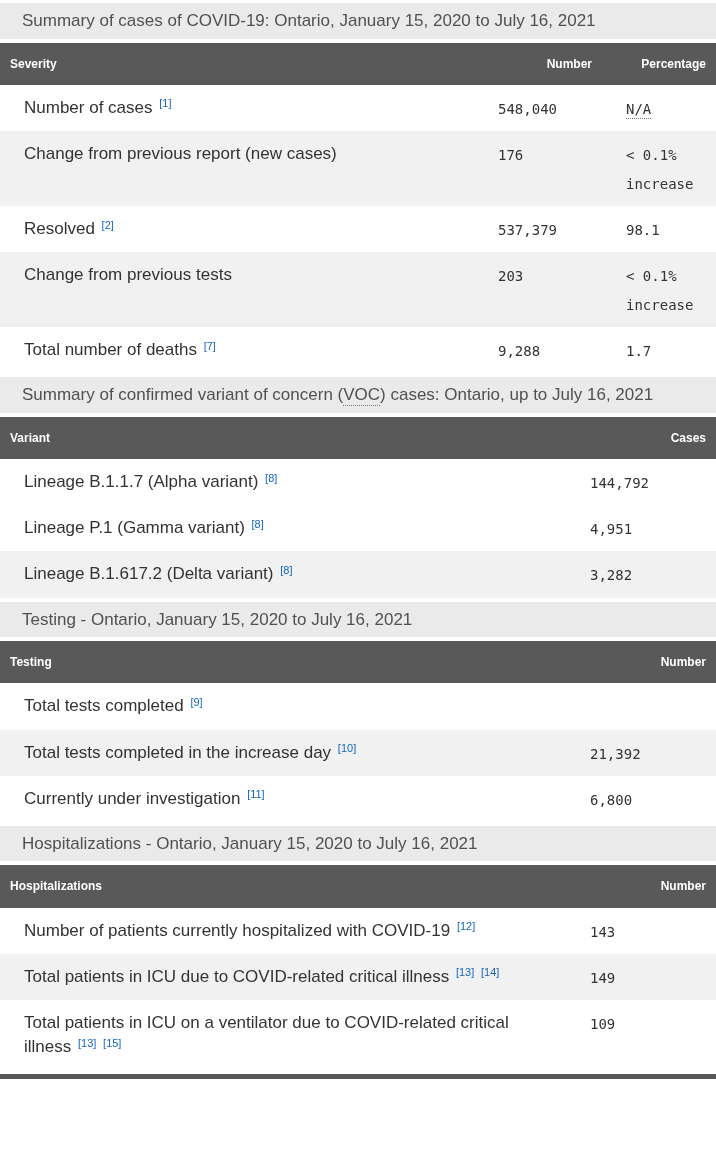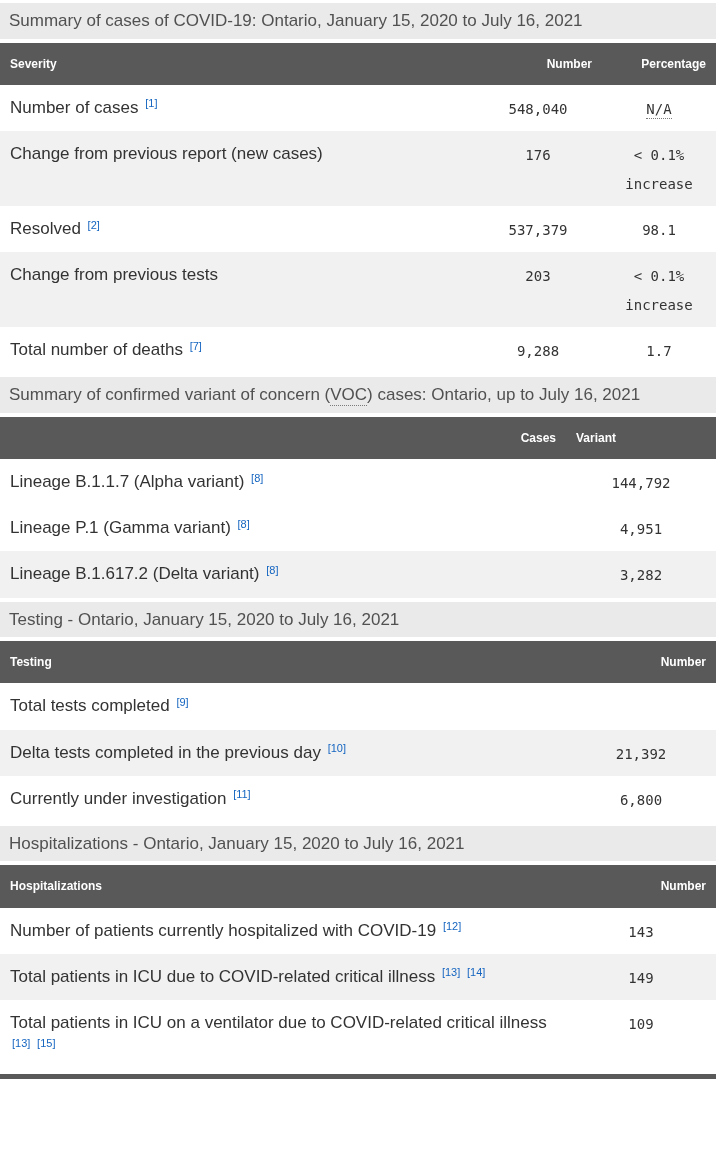--- a/index.html
+++ b/index.html
@@ -8,21 +8,21 @@
     width: 716px;
     background: #ffffff;
     color: var(--text, #333333);
     font-family: "Liberation Sans", "DejaVu Sans", sans-serif;
   }
   .caption {
     background: var(--caption-bg, #eaeaea);
     color: var(--caption-text, #515151);
     font-size: 17px;
     line-height: 1.5;
-    padding: 5px 9px;
+    padding: 5px 22px;
     margin: 3px 0 4px 0;
   }
   .abbr {
     border-bottom: 1px dotted #7a7a7a;
     padding-bottom: 1px;
   }
   .table { width: 100%; margin-bottom: 4px; }
   .row { display: grid; align-items: start; }
   .cols-3 { grid-template-columns: 1fr 128px 114px; }
   .cols-2 { grid-template-columns: 1fr 150px; }
@@ -31,24 +31,24 @@
     color: var(--header-text, #ffffff);
   }
   .hcell {
     font-weight: 700;
     font-size: 12px;
     padding: 14px 10px;
     line-height: 1.2;
   }
   .right { text-align: right; }
   .row.alt { background: var(--zebra, #f1f1f1); }
-  .cell { padding: 11px 10px; }
+  .cell { padding: 11px 24px; }
   .label-cell { font-size: 17px; line-height: 1.42; }
   .value-cell {
-    text-align: center;
+    text-align: left;
     font-family: "DejaVu Sans Mono", "Liberation Mono", monospace;
     font-size: 14px;
     line-height: 1.5;
     padding-top: 14px;
   }
   .value-cell .note { display: block; margin-top: 8px; }
   sup { font-size: 11px; line-height: 0; vertical-align: baseline; position: relative; top: -0.5em; margin-left: 2px; }
   sup a { color: var(--link, #1565c0); text-decoration: none; }
   .cutoff { height: 5px; background: var(--header-bg, #595959); margin-top: 4px; }
 </style>
@@ -85,22 +85,22 @@
       </div>
       <div class="row cols-3">
         <div class="cell label-cell"><span>Total number of deaths</span> <sup><a href="#">[7]</a></sup></div>
         <div class="cell value-cell"><span>9,288</span></div>
         <div class="cell value-cell"><span>1.7</span></div>
       </div>
     </div>
     <div class="caption"><span>Summary of confirmed variant of concern (</span><span class="abbr">VOC</span><span>) cases: Ontario, up to July 16, 2021</span></div>
     <div class="table">
       <div class="row thead cols-2">
+        <div class="hcell">Variant</div>
         <div class="hcell right">Cases</div>
-        <div class="hcell">Variant</div>
       </div>
       <div class="row cols-2">
         <div class="cell label-cell"><span>Lineage B.1.1.7 (Alpha variant)</span> <sup><a href="#">[8]</a></sup></div>
         <div class="cell value-cell"><span>144,792</span></div>
       </div>
       <div class="row cols-2">
         <div class="cell label-cell"><span>Lineage P.1 (Gamma variant)</span> <sup><a href="#">[8]</a></sup></div>
         <div class="cell value-cell"><span>4,951</span></div>
       </div>
       <div class="row cols-2 alt">
@@ -111,21 +111,21 @@
     <div class="caption"><span>Testing - Ontario, January 15, 2020 to July 16, 2021</span></div>
     <div class="table">
       <div class="row thead cols-2">
         <div class="hcell">Testing</div>
         <div class="hcell right">Number</div>
       </div>
       <div class="row cols-2">
         <div class="cell label-cell"><span>Total tests completed</span> <sup><a href="#">[9]</a></sup></div>
       </div>
       <div class="row cols-2 alt">
-        <div class="cell label-cell"><span>Delta tests completed in the previous day</span> <sup><a href="#">[10]</a></sup></div>
+        <div class="cell label-cell"><span>Total tests completed in the increase day</span> <sup><a href="#">[10]</a></sup></div>
         <div class="cell value-cell"><span>21,392</span></div>
       </div>
       <div class="row cols-2">
         <div class="cell label-cell"><span>Currently under investigation</span> <sup><a href="#">[11]</a></sup></div>
         <div class="cell value-cell"><span>6,800</span></div>
       </div>
     </div>
     <div class="caption"><span>Hospitalizations - Ontario, January 15, 2020 to July 16, 2021</span></div>
     <div class="table">
       <div class="row thead cols-2">

